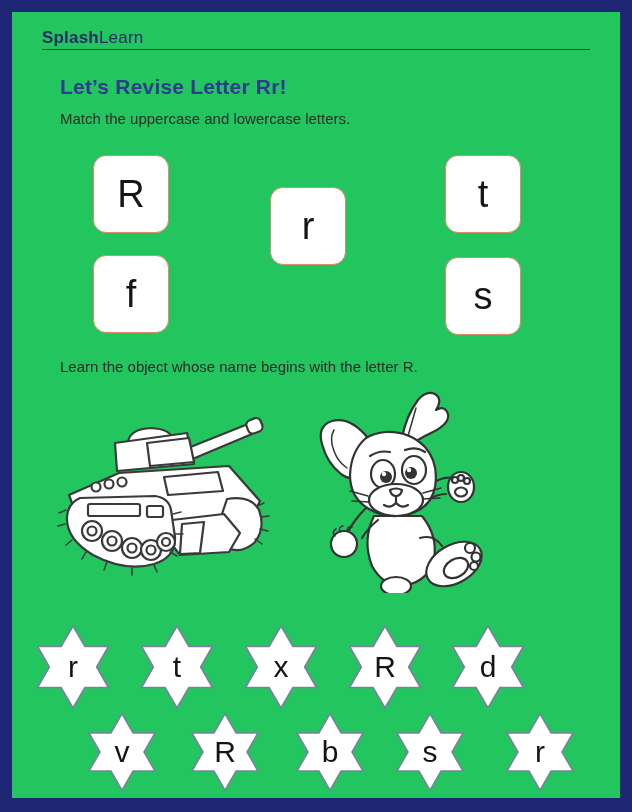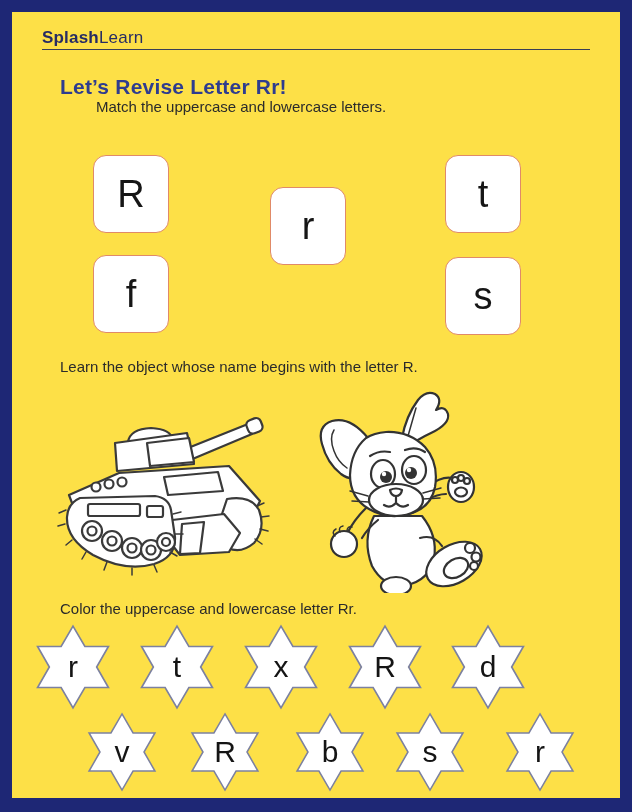--- a/index.html
+++ b/index.html
@@ -15,21 +15,21 @@
   html,body{width:632px;height:812px;}
   body{
     font-family:"Liberation Sans", sans-serif;
     background:var(--frame-navy);
     position:relative;
   }
   .page{
     position:absolute;
     left:12px; top:12px;
     width:608px; height:786px;
-    background:#fde047;
+    background:#22c55e;
   }
   .logo{
     position:absolute; left:30px; top:16px;
     font-size:17px; color:var(--logo-navy); letter-spacing:.2px;
   }
   .logo .bold{font-weight:700;}
   .logo .reg{font-weight:400;}
   .header-rule{
     position:absolute; left:30px; top:37px;
     width:548px; height:0;
@@ -38,21 +38,21 @@
   .page-title{
     position:absolute; left:48px; top:63px;
     font-size:21px; font-weight:700; color:var(--title-blue);
     letter-spacing:.2px;
     text-align:center;
   }
   .instruction{
     position:absolute; left:48px;
     font-size:15px; color:var(--text-dark);
   }
-  .inst-1{top:86px;margin-left:36px;}
+  .inst-1{top:98px;}
   .inst-2{top:346px;}
   .inst-3{top:588px;}
   .letter-card{
     position:absolute;
     width:76px; height:78px;
     border:1.6px solid var(--card-border);
     border-radius:13px;
     background:#fff;
     display:flex; align-items:center; justify-content:center;
     font-size:38px; color:#161616;
@@ -184,21 +184,20 @@
       <circle cx="105" cy="82" r="2.2" fill="#ffffff" stroke="none"></circle>
       <path d="M66,68 Q75,62 86,64" fill="none"></path>
       <path d="M101,62 Q112,58 121,64" fill="none"></path>
       <ellipse cx="92" cy="112" rx="27" ry="16"></ellipse>
       <path d="M86,102 Q92,99 98,102 Q97,108 92,108 Q87,108 86,102 Z"></path>
       <path d="M92,108 L92,115 M92,115 Q86,121 80,117 M92,115 Q98,121 104,117" fill="none"></path>
       <path d="M64,108 L46,103 M65,114 L48,113 M119,105 L137,100 M119,111 L136,110" fill="none" stroke-width="1.5"></path>
     </g>
   </svg>
 
-  <div class="instruction inst-3">Color the uppercase and lowercase letter Rr.</div>
 
   <div class="star row1 r1-0">
     <svg viewBox="0 0 84 84">
         <polygon points="42,2 53.6,22 76.6,22 65.1,42 76.6,62 53.6,62 42,82 30.4,62 7.4,62 18.9,42 7.4,22 30.4,22"></polygon>
       </svg>
     <span class="lt">r</span>
   </div>
   <div class="star row1 r1-1">
     <svg viewBox="0 0 84 84">
         <polygon points="42,2 53.6,22 76.6,22 65.1,42 76.6,62 53.6,62 42,82 30.4,62 7.4,62 18.9,42 7.4,22 30.4,22"></polygon>

